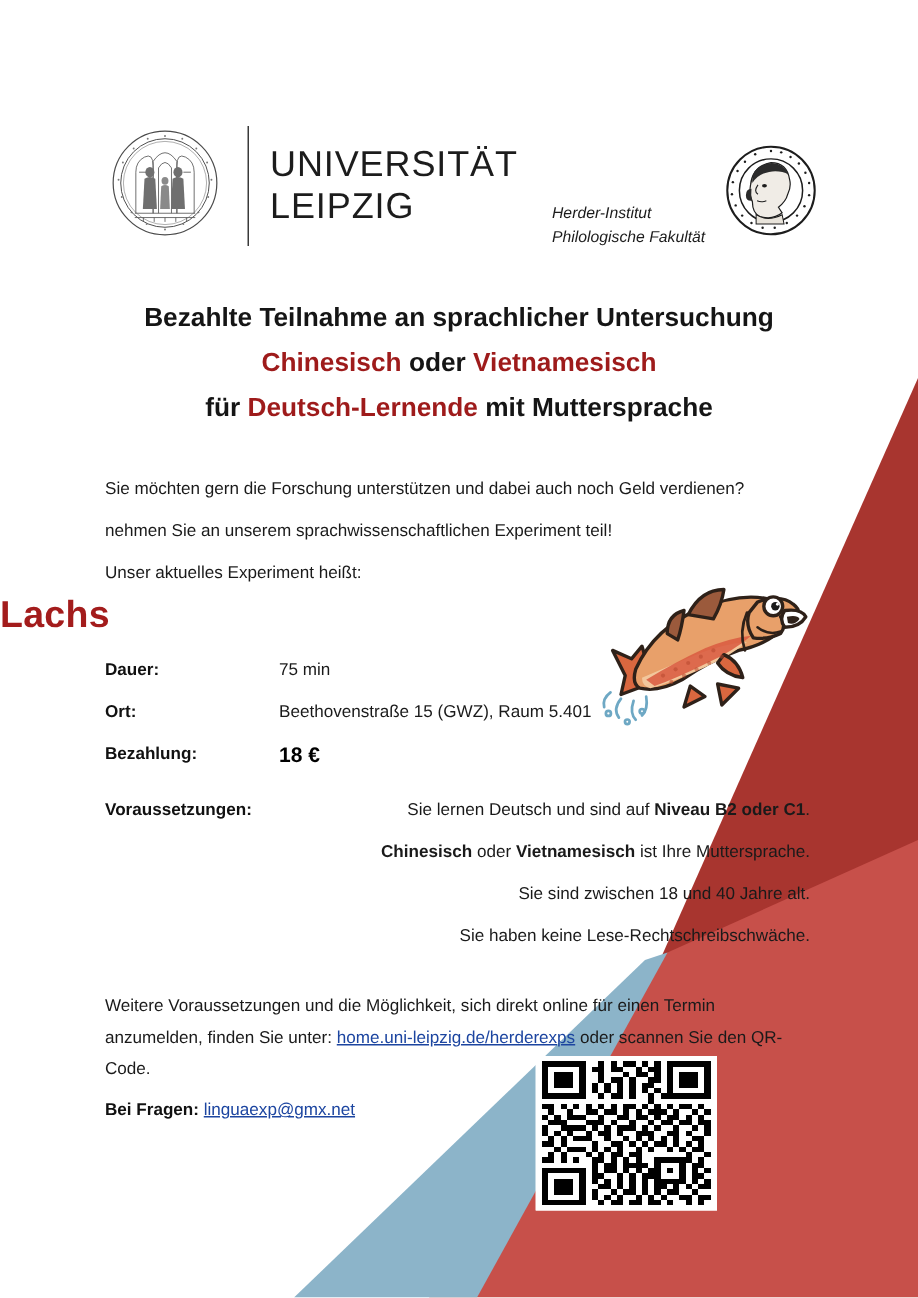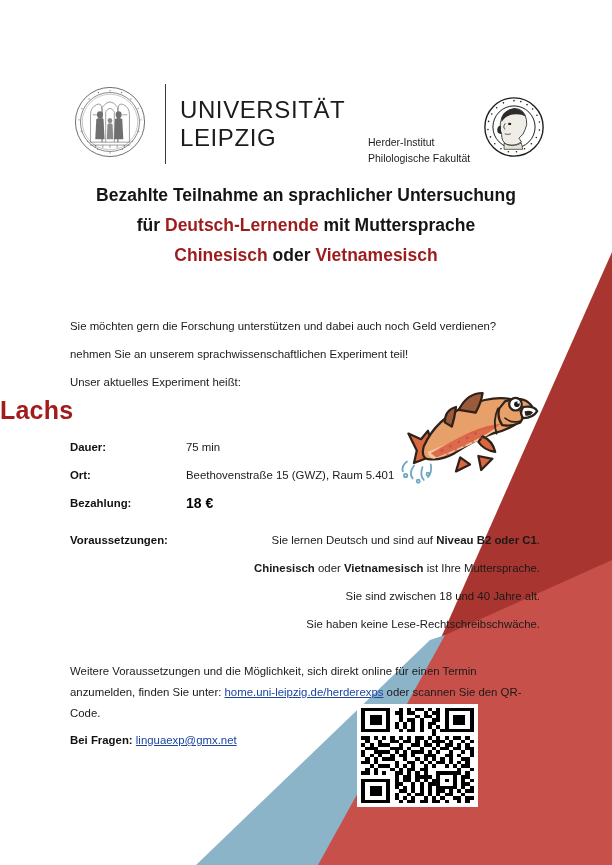--- a/index.html
+++ b/index.html
@@ -38,30 +38,31 @@
   .uni-name{
     position:absolute;left:180px;top:82px;
     font-size:24px;line-height:1.16;
     letter-spacing:0.6px;
     color:#1c1c1c;
     font-weight:400;
   }
   .uni-name .l2{display:block;}
   .herder-text{
     position:absolute;left:368px;top:120px;
+    font-style:italic;
     font-size:10.5px;
     line-height:1.55;
     color:#1c1c1c;
   }
   .seal-herder{
     position:absolute;left:483px;top:82px;width:62px;height:62px;
   }
   
   .headline{
-    position:absolute;left:0;top:180px;width:612px;
+    position:absolute;left:0;top:196px;width:612px;
     text-align:center;
     font-size:17.5px;
     font-weight:bold;
     line-height:30px;
     color:#151515;
   }
   .hl-red{color:#9e1b1b;}
   
   .intro{
     position:absolute;left:70px;top:312px;width:470px;
@@ -235,24 +236,24 @@
           <circle cx="14" cy="29" r="1.3"></circle>
         <circle cx="22" cy="19" r="1.3"></circle>
           <circle cx="33" cy="11" r="1.3"></circle>
       </g>
     </svg>
   </div>
 
   <div class="headline">
     <div>Bezahlte Teilnahme an sprachlicher Untersuchung</div>
     <div>
+      <span class="hl-red">Chinesisch</span><span> oder </span><span class="hl-red">Vietnamesisch</span>
+    </div>
+    <div>
       <span>für </span><span class="hl-red">Deutsch-Lernende</span><span> mit Muttersprache</span>
-    </div>
-    <div>
-      <span class="hl-red">Chinesisch</span><span> oder </span><span class="hl-red">Vietnamesisch</span>
     </div>
   </div>
 
   <div class="intro">
     <div>Sie möchten gern die Forschung unterstützen und dabei auch noch Geld verdienen?</div>
     <div>nehmen Sie an unserem sprachwissenschaftlichen Experiment teil!</div>
     <div>Unser aktuelles Experiment heißt:</div>
   </div>
 
   <div class="lachs">Lachs</div>

